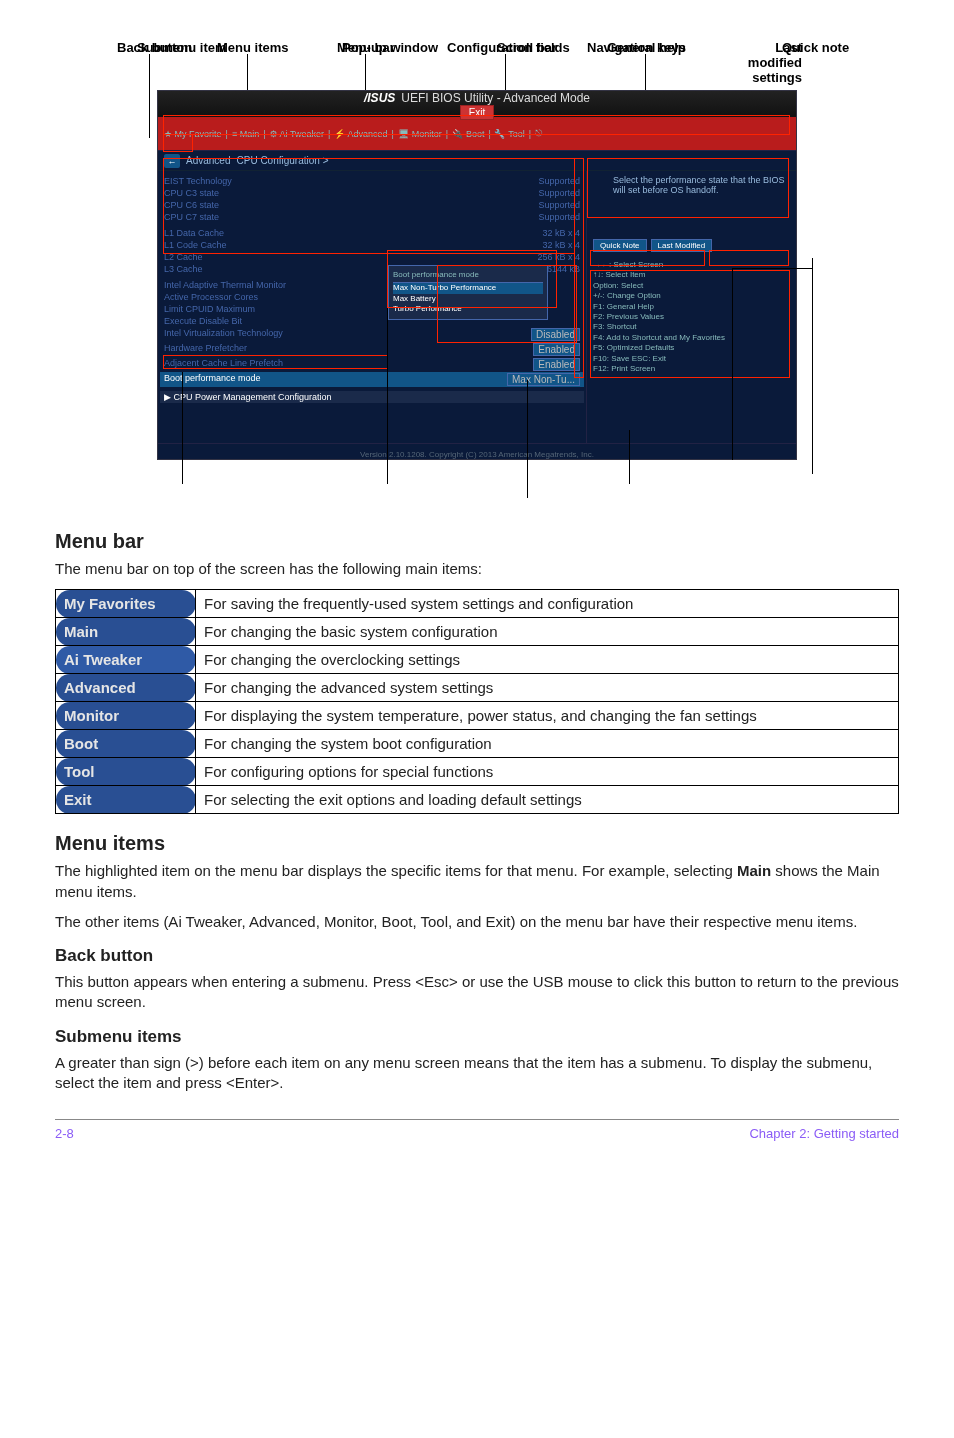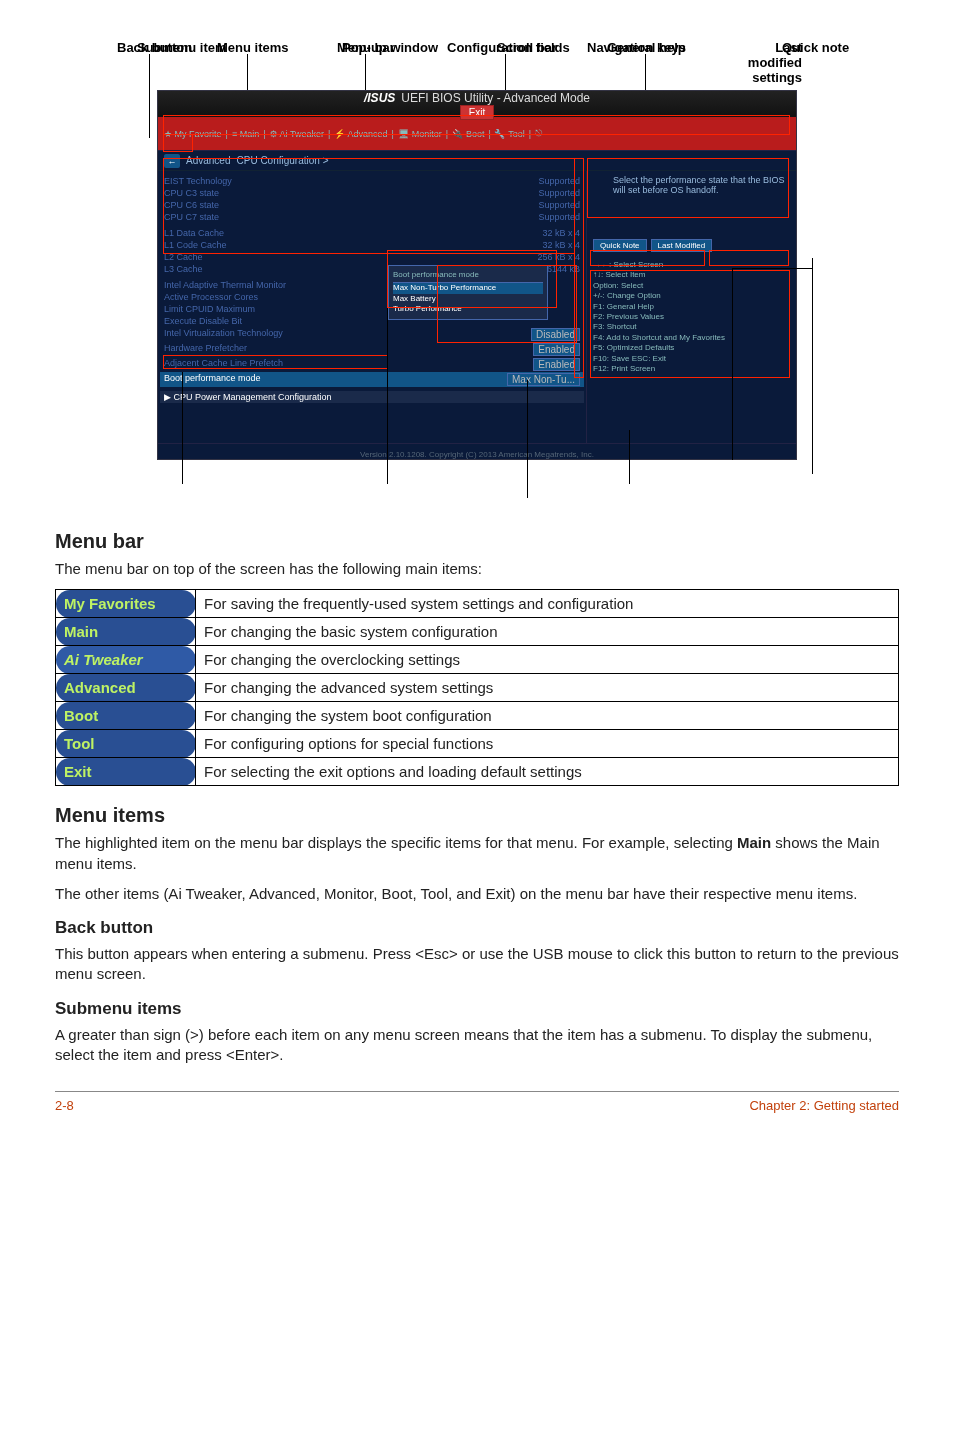--- a/index.html
+++ b/index.html
@@ -28,23 +28,23 @@
   .bios-right .qn .btn { background:#158; color:#fff; padding:1px 6px; font-size:8px; border:1px solid #46a; }
   .bios-right .keys { font-size:8px; line-height:1.3; color:#8bb; margin-top:4px; }
   .bios-footer { height:22px; border-top:1px solid #224; display:flex; align-items:center; justify-content:center; color:#567; font-size:8px; }
   .rbox { position: absolute; border: 1px solid #f20; pointer-events: none; }
 
   h2.section { font-size: 20px; font-weight: bold; margin: 18px 0 6px 0; }
   h3.sub { font-size: 17px; font-weight: bold; margin: 14px 0 4px 0; }
   p { margin: 6px 0 10px 0; line-height: 1.35; }
   table.menu { width: 100%; border-collapse: collapse; margin: 8px 0 14px 0; }
   table.menu td { border: 1px solid #000; padding: 5px 8px; vertical-align: top; }
-  table.menu td.h { background: #294f93; color: #bef264; font-weight: bold; width: 140px; white-space: nowrap; border-radius: 14px; }
-  table.menu tr:nth-child(3) td.h { background:#2f5aa6;font-style:italic; }
-  .footer { border-top: 1px solid #888; margin-top: 26px; padding-top: 6px; display: flex; justify-content: space-between; font-size: 13px; color: #c2410c; }
+  table.menu td.h { background: #294f93; color: #e5e5e5; font-weight: bold; width: 140px; white-space: nowrap; border-radius: 14px; }
+  table.menu tr:nth-child(3) td.h { background:#2f5aa6; }
+  .footer { border-top: 1px solid #888; margin-top: 26px; padding-top: 6px; display: flex; justify-content: space-between; font-size: 13px; color: #8b5cf6; }
   b { font-weight: bold; }
 </style>
 </head>
 <body>
 
 <div class="diagram-wrap">
 
   <div class="d-label" style="left:30px; top:0">Back button</div>
   <div class="d-label" style="left:130px; top:0">Menu items</div>
   <div class="d-label" style="left:250px; top:0">Menu bar</div>
@@ -230,20 +230,24 @@
       </tr>
   <tr>
         <td class="h">Ai Tweaker</td>
         <td>For changing the overclocking settings</td>
       </tr>
   <tr>
         <td class="h">Advanced</td>
         <td>For changing the advanced system settings</td>
       </tr>
   <tr>
+        <td class="h">Monitor</td>
+        <td>For displaying the system temperature, power status, and changing the fan settings</td>
+      </tr>
+  <tr>
         <td class="h">Boot</td>
         <td>For changing the system boot configuration</td>
       </tr>
   <tr>
         <td class="h">Tool</td>
         <td>For configuring options for special functions</td>
       </tr>
   <tr>
         <td class="h">Exit</td>
         <td>For selecting the exit options and loading default settings</td>

